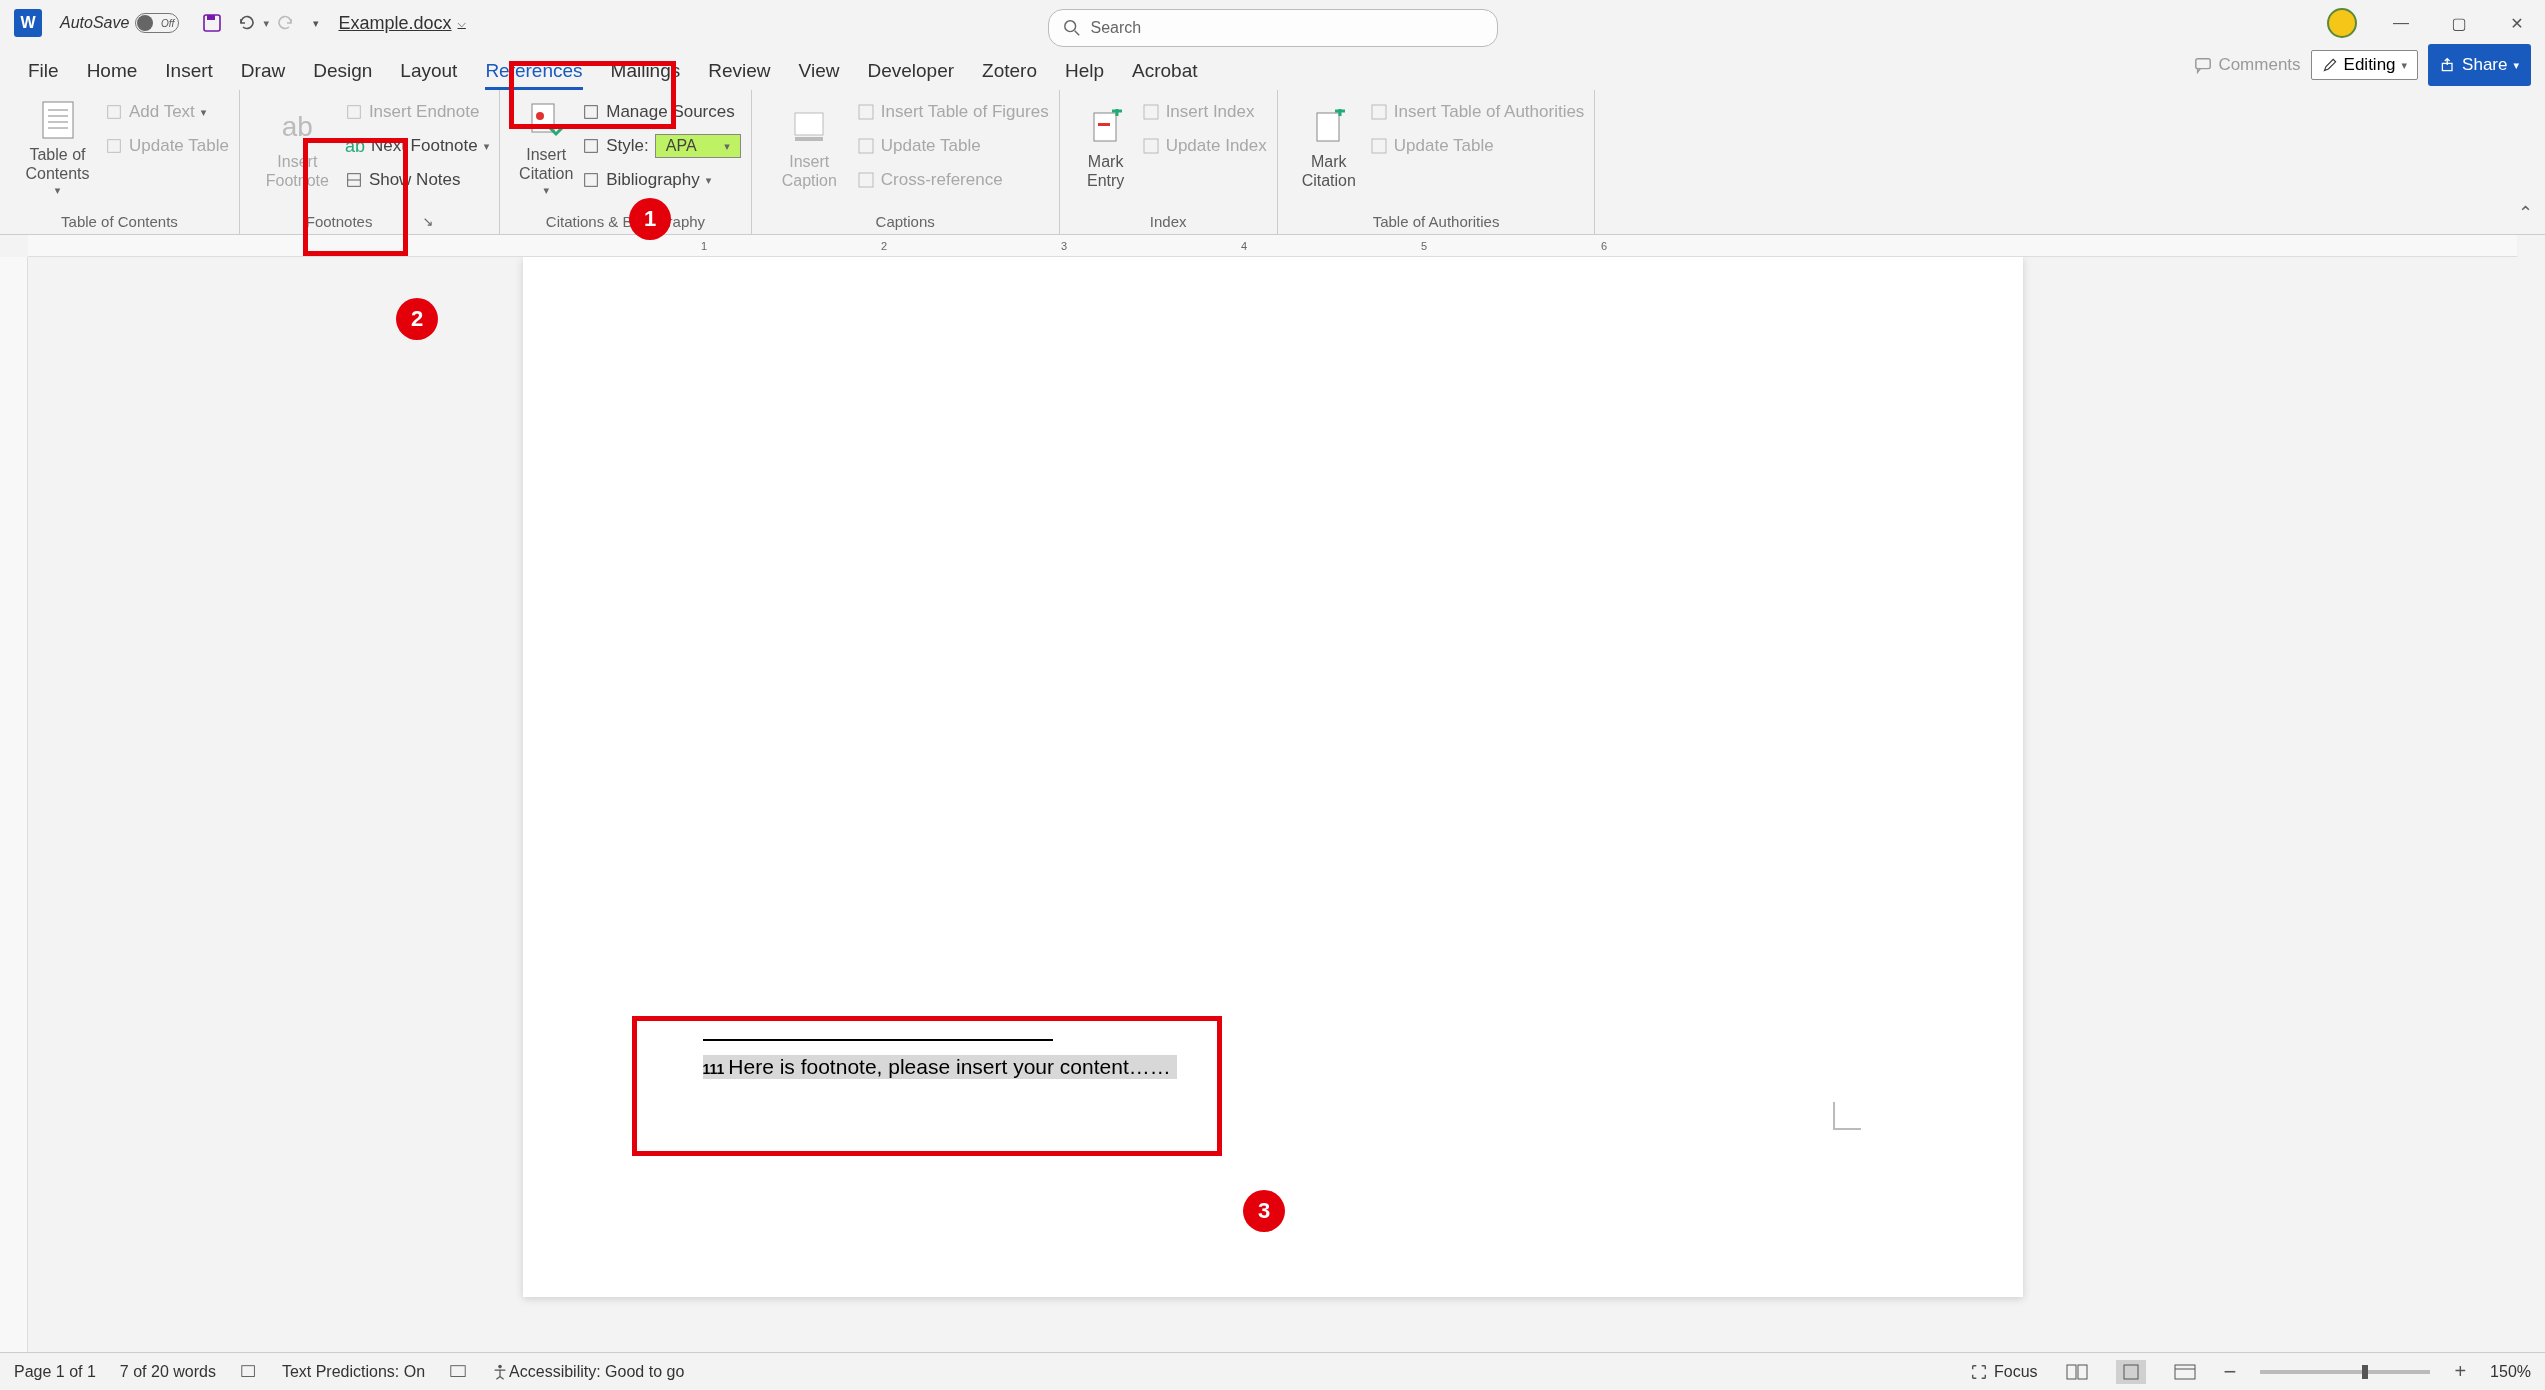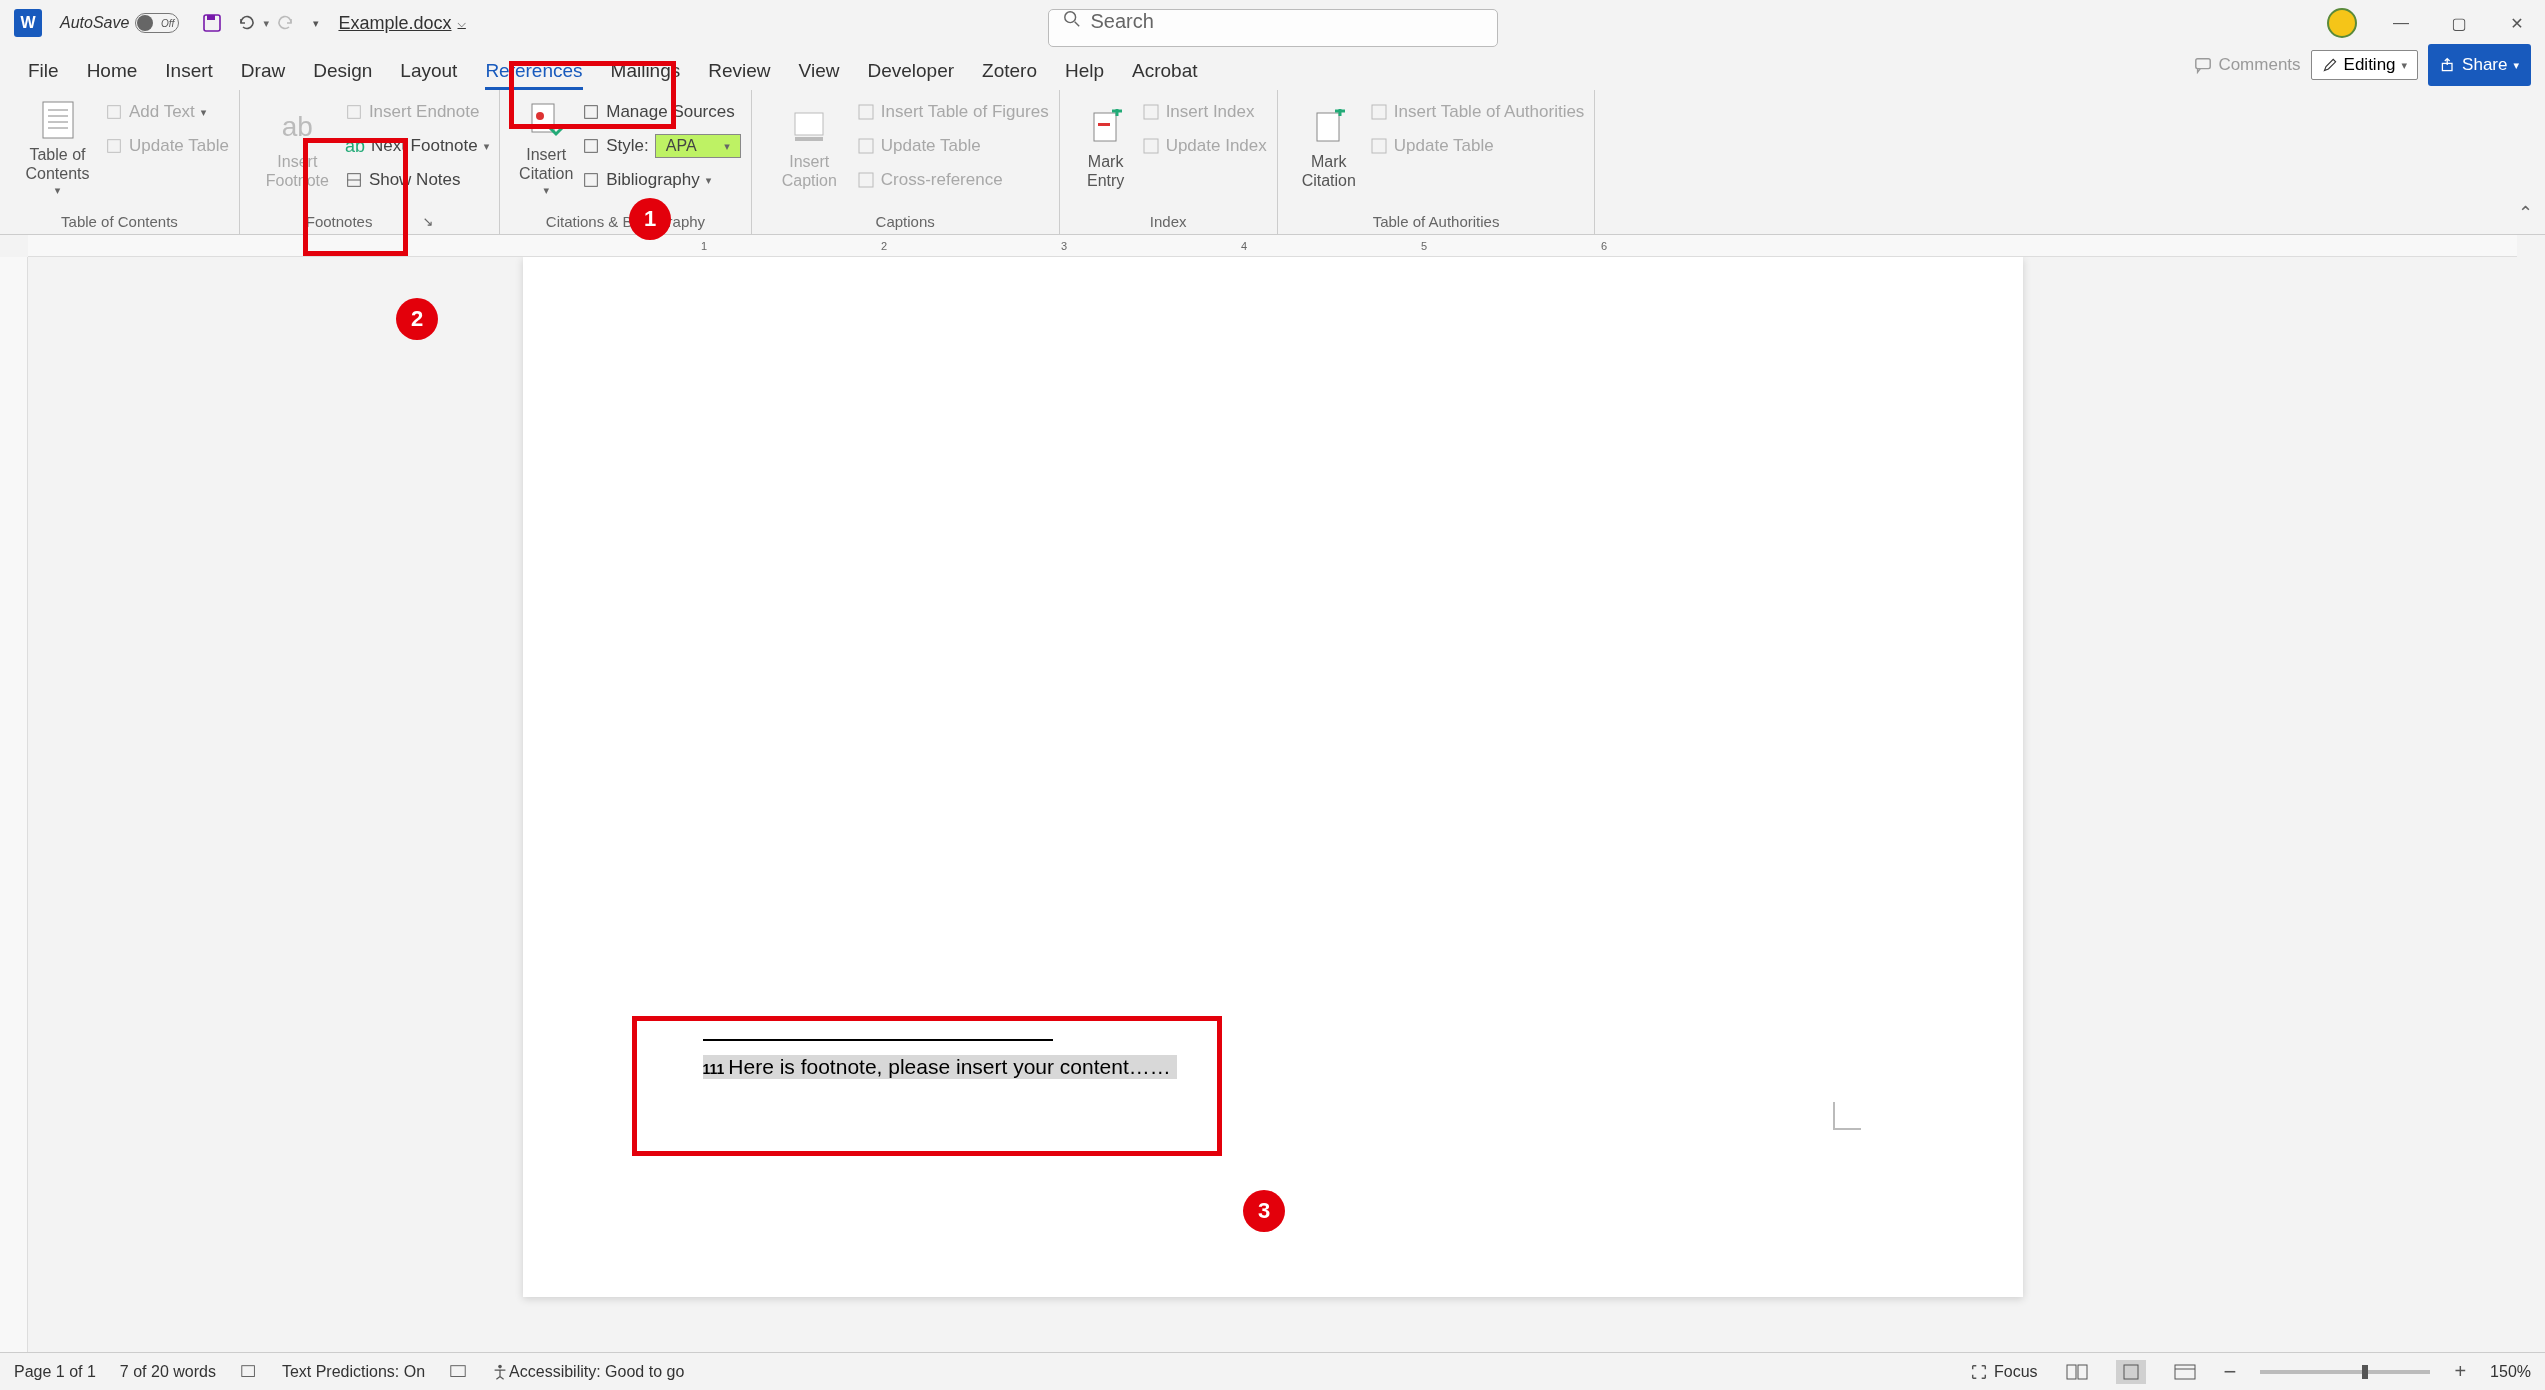--- a/index.html
+++ b/index.html
@@ -7,21 +7,21 @@
 
 
 .titlebar { height: 46px; display: flex; align-items: center; padding: 0 14px; background: #f3f3f3; }
 .word-icon { width: 28px; height: 28px; background: #185abd; border-radius: 3px; color: #fff; display: flex; align-items: center; justify-content: center; font-weight: 700; font-size: 16px; margin-right: 18px; }
 .autosave { display: flex; align-items: center; gap: 6px; font-size: 16px; color: #333; margin-right: 16px; font-style: italic; }
 .autosave-toggle { width: 44px; height: 20px; border: 1px solid #777; border-radius: 10px; position: relative; display: flex; align-items: center; padding: 0 4px; font-size: 10px; color: #555; justify-content: flex-end; }
 .autosave-toggle::before { content: ""; position: absolute; left: 1px; top: 1px; width: 16px; height: 16px; border-radius: 50%; background: #666; }
 .qat-icon { width: 22px; height: 22px; margin: 0 6px; display: flex; align-items: center; justify-content: center; color: #7719aa; }
 .qat-save { color: #7719aa; }
 .titlebar .doc { font-size: 18px; color: #333; margin-left: 20px; display: flex; align-items: center; gap: 6px; text-decoration: underline; }
-.search-box { position: absolute; left: 50%; transform: translateX(-50%); top: 9px; width: 450px; height: 38px; border: 1px solid #bbb; border-radius: 5px; background: #fdfdfd; display: flex; align-items: flex-start; padding: 0 14px; gap: 10px; color: #666; font-size: 20px; }
+.search-box { position: absolute; left: 50%; transform: translateX(-50%); top: 9px; width: 450px; height: 38px; border: 1px solid #bbb; border-radius: 15px; background: #fdfdfd; display: flex; align-items: center; padding: 0 14px; gap: 10px; color: #666; font-size: 16px; }
 .titlebar-right { position: absolute; right: 14px; top: 0; height: 46px; display: flex; align-items: center; gap: 30px; }
 .avatar { width: 30px; height: 30px; border-radius: 50%; background: #f5c518; border: 2px solid #5a8a3a; }
 .win-btn { width: 28px; height: 28px; display: flex; align-items: center; justify-content: center; color: #555; }
 
 
 .tabs { height: 44px; display: flex; align-items: flex-end; padding: 0 14px; background: #f3f3f3; }
 .tab { padding: 6px 14px 8px; font-size: 19px; color: #333; cursor: pointer; position: relative; }
 .tab.active { color: #185abd; }
 .tab.active::after { content: ""; position: absolute; left: 14px; right: 14px; bottom: 0; height: 3px; background: #185abd; }
 .tabs-right { margin-left: auto; display: flex; align-items: center; gap: 10px; padding-bottom: 4px; }

